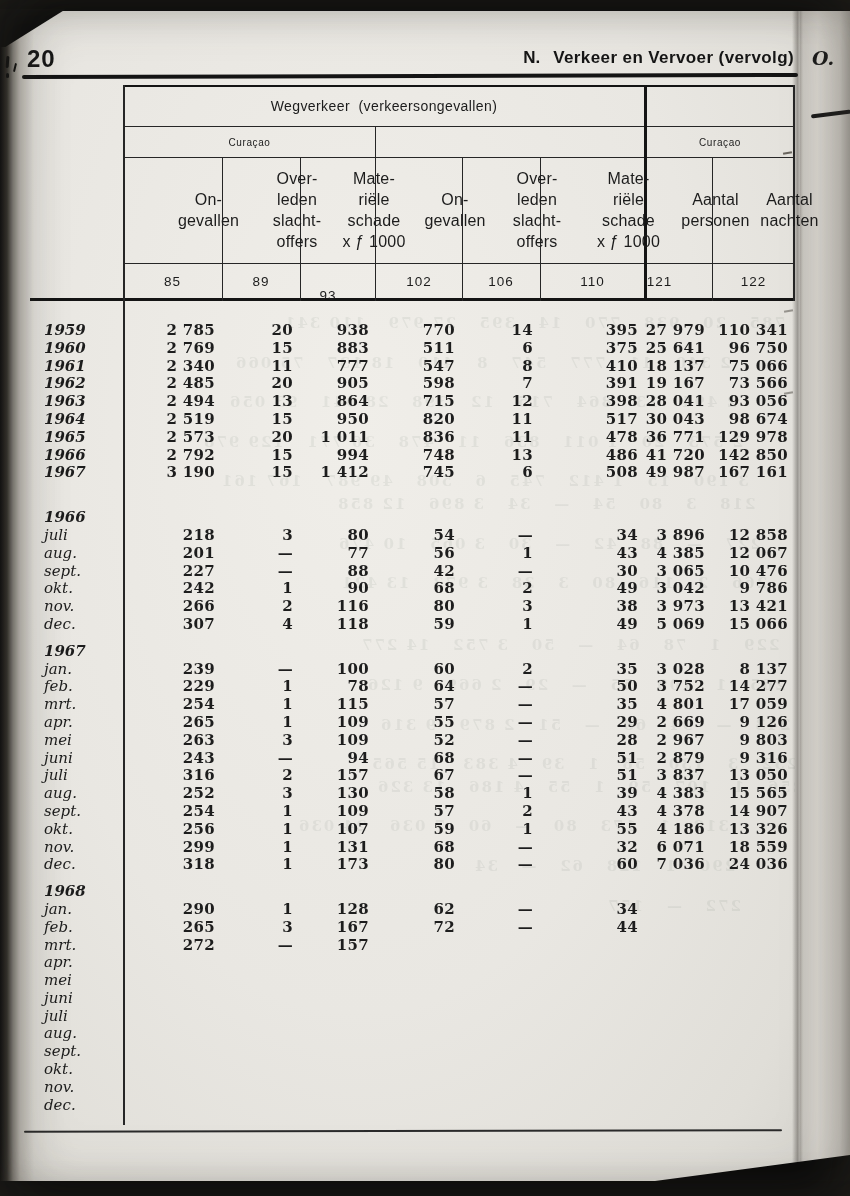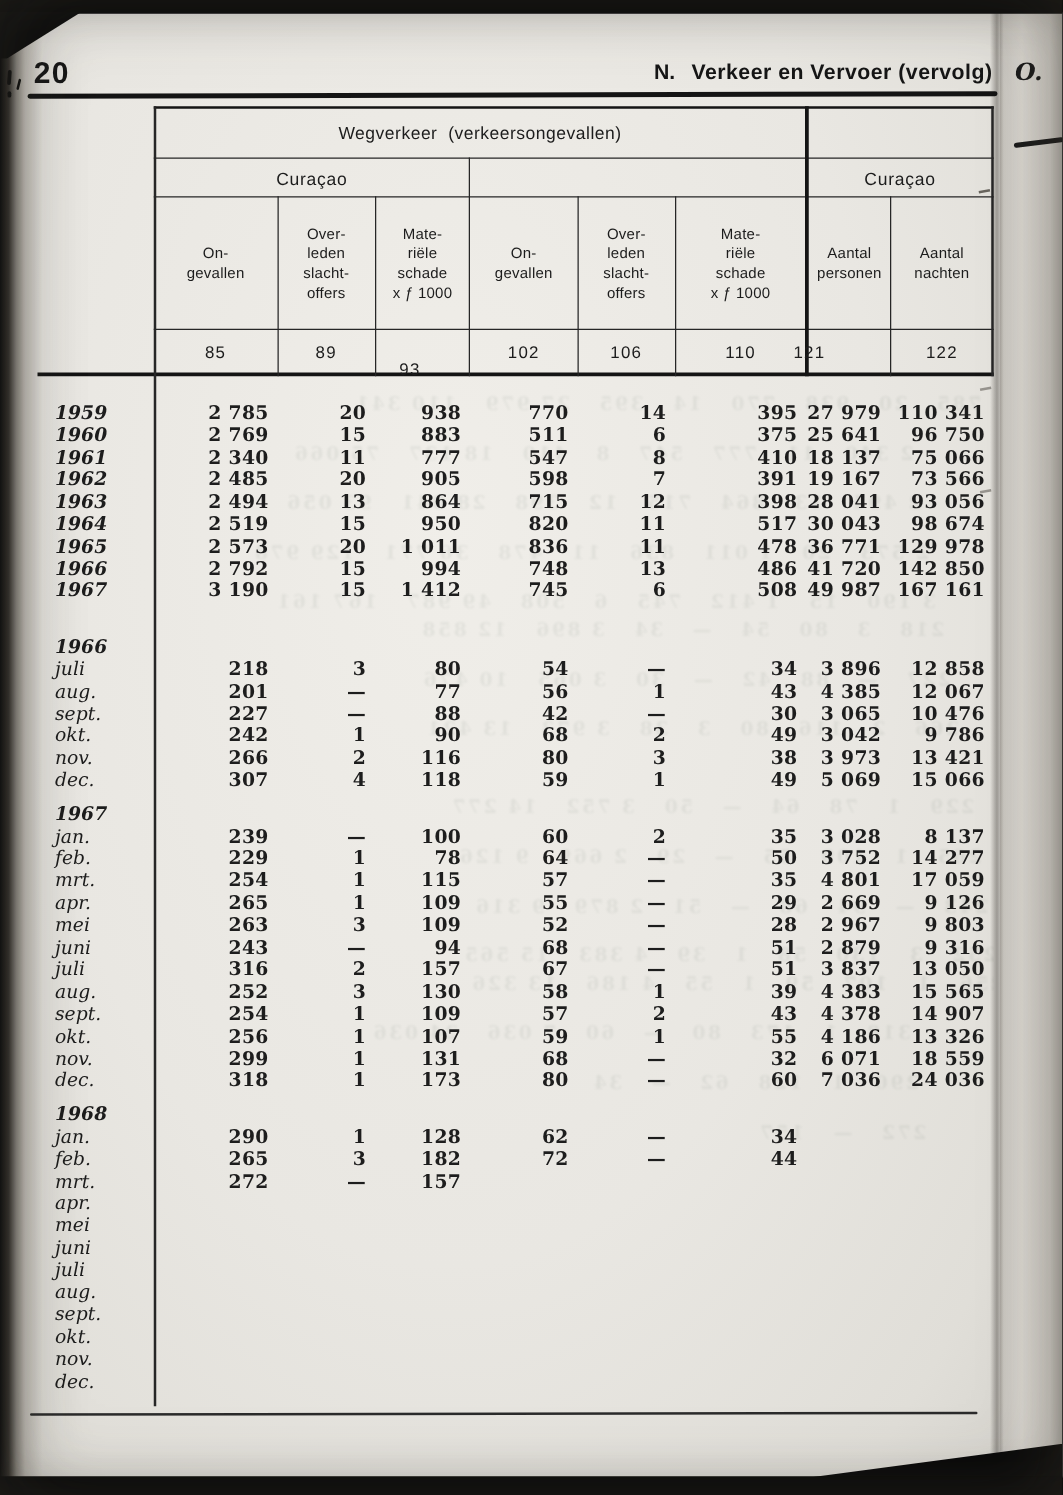--- a/index.html
+++ b/index.html
@@ -48,22 +48,22 @@
   
   .next-letter{left:812px;top:47px;font:italic 700 19px "DejaVu Serif",serif;color:#1a1a1a;}
   .sliver-rule{left:811px;top:112px;width:40px;height:4px;background:#1a1a1a;transform:rotate(-7deg);border-radius:2px;}
   
   .tbl{left:30px;top:85px;width:765px;height:1050px;color:#1c1c1c;}
   .ln{position:absolute;background:#262626;}
   .ln.thick{background:#141414;}
   .hcell{position:absolute;display:flex;align-items:center;justify-content:center;text-align:center;}
   .grp{font-size:14px;letter-spacing:.4px;white-space:pre;}
   .grp2{font-size:13.5px;line-height:1.25;white-space:pre-line;}
-  .sub{font-size:14px;letter-spacing:.6px;}
-  .colhead{font-size:12px;line-height:1.3;white-space:pre-line;letter-spacing:.2px;}
+  .sub{font-size:10px;letter-spacing:.6px;}
+  .colhead{font-size:16px;line-height:1.3;white-space:pre-line;letter-spacing:.2px;padding-left:36px;}
   .code{font-size:13.5px;letter-spacing:1px;}
   
   .rows{position:absolute;left:0;top:237px;width:765px;}
   .row{display:grid;grid-template-columns:93px 99px 78px 76px 86px 78px 105px 67px 83px;height:17.8px;}
   .row .label{
     font:italic 500 15px "DejaVu Serif",serif;color:#1d1d1d;
     padding-left:14px;line-height:17.8px;white-space:nowrap;
   }
   .row.year .label,.row.section .label{font-weight:700;}
   .row.section.gap-big{margin-top:27px;}
@@ -172,21 +172,21 @@
 personen</div>
   <div class="hcell colhead" style="left:682px;top:74px;width:83px;height:104px;">Aantal
 nachten</div>
 
   <div class="hcell code" style="left:93px;top:180px;width:99px;height:32px;">85</div>
   <div class="hcell code" style="left:192px;top:180px;width:78px;height:32px;">89</div>
   <div class="hcell code" style="left:270px;top:180px;width:56px;height:32px;margin-top:14px;">93</div>
   <div class="hcell code" style="left:346px;top:180px;width:86px;height:32px;">102</div>
   <div class="hcell code" style="left:432px;top:180px;width:78px;height:32px;">106</div>
   <div class="hcell code" style="left:510px;top:180px;width:105px;height:32px;">110</div>
-  <div class="hcell code" style="left:585px;top:180px;width:65px;height:32px;">121</div>
+  <div class="hcell code" style="left:597px;top:180px;width:65px;height:32px;">121</div>
   <div class="hcell code" style="left:682px;top:180px;width:83px;height:32px;">122</div>
 
   <div class="rows" id="rows">
       <div class="row year">
     <div class="label">1959</div>
   <div class="cell">2 785</div>
         <div class="cell">20</div>
         <div class="cell">938</div>
         <div class="cell">770</div>
         <div class="cell">14</div>
@@ -521,21 +521,21 @@
         <div class="cell">62</div>
         <div class="cell">—</div>
         <div class="cell">34</div>
         <div class="cell"></div>
         <div class="cell"></div>
       </div>
       <div class="row month">
     <div class="label">feb.</div>
   <div class="cell">265</div>
         <div class="cell">3</div>
-        <div class="cell">182</div>
+        <div class="cell">167</div>
         <div class="cell">72</div>
         <div class="cell">—</div>
         <div class="cell">44</div>
         <div class="cell"></div>
         <div class="cell"></div>
       </div>
       <div class="row month">
     <div class="label">mrt.</div>
   <div class="cell">272</div>
         <div class="cell">—</div>

